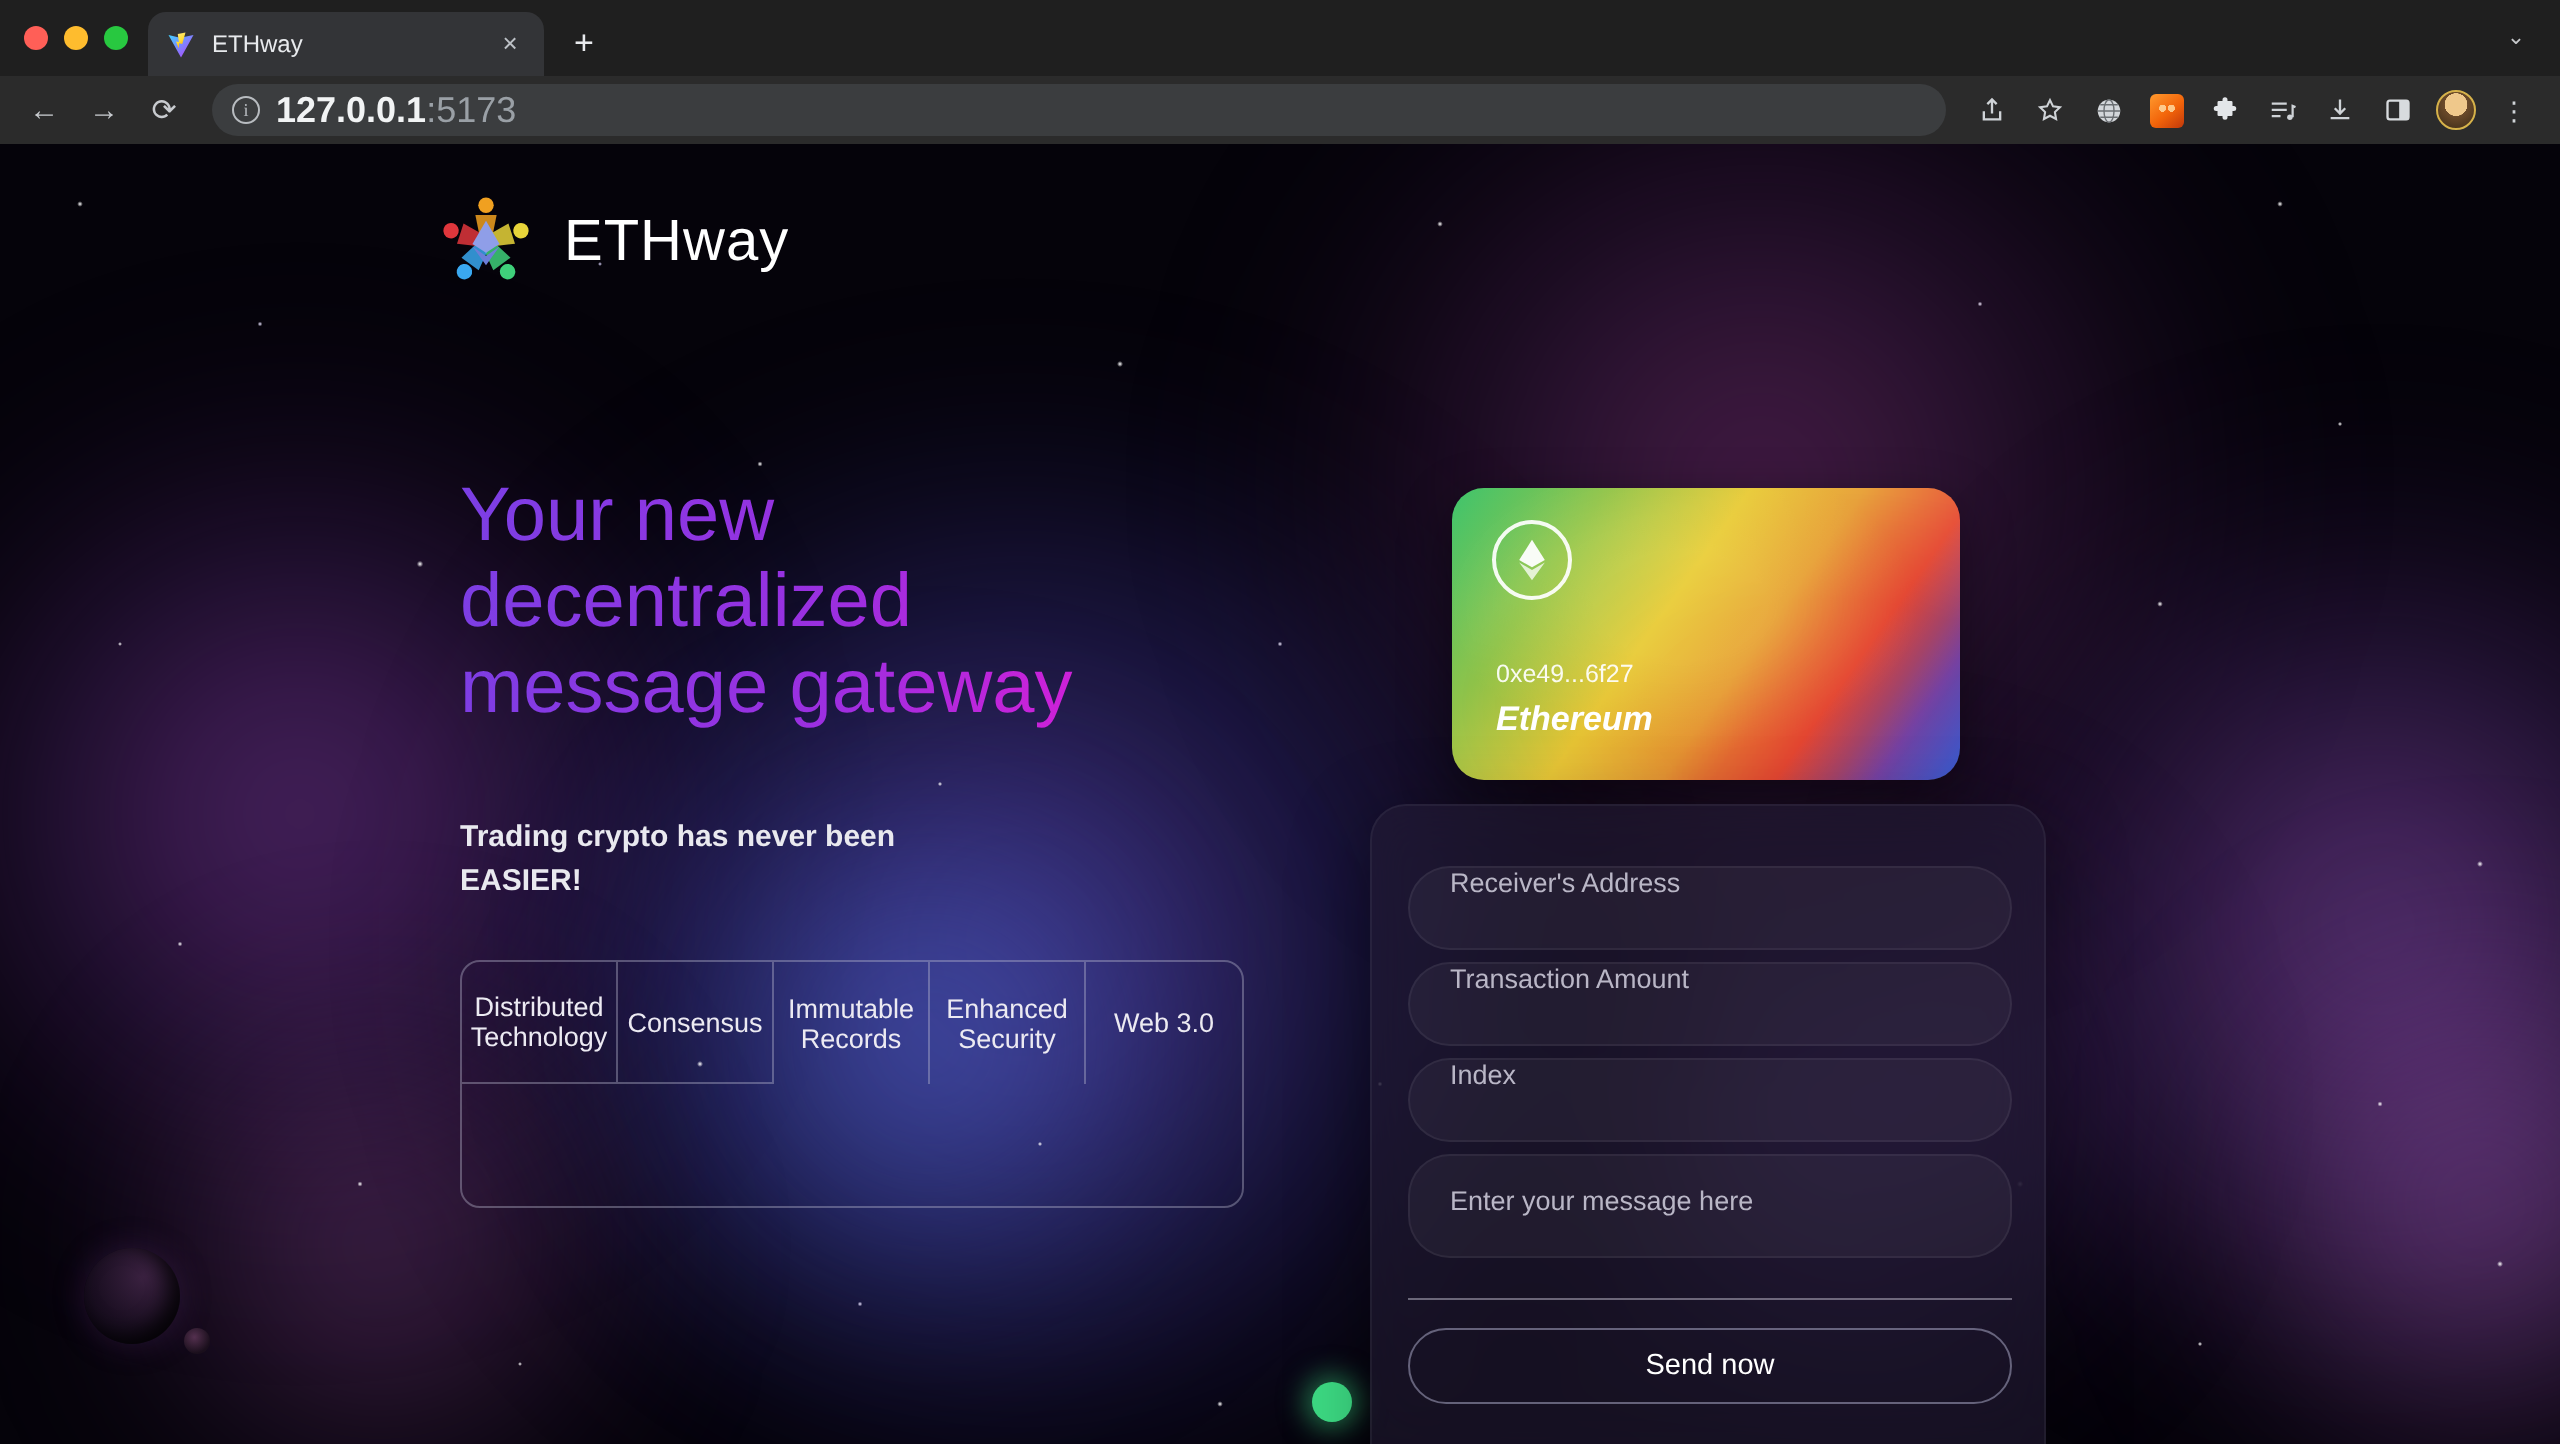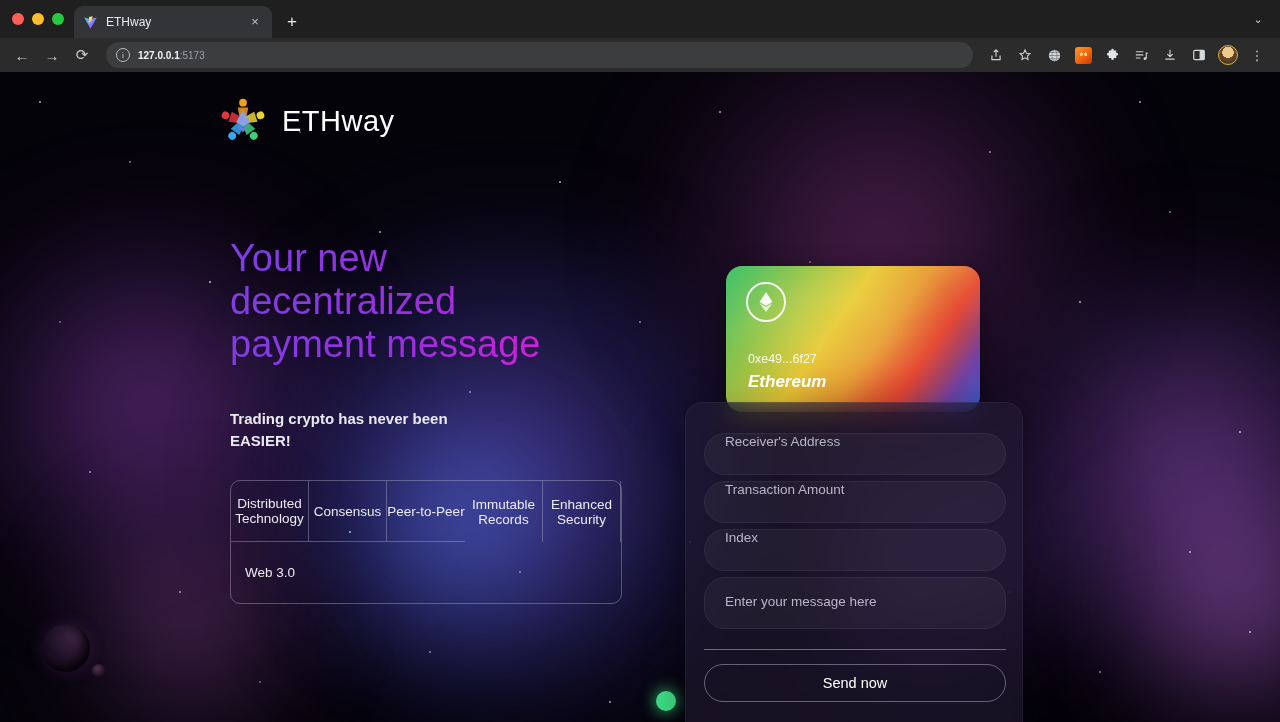--- a/index.html
+++ b/index.html
@@ -29,21 +29,21 @@
     border-radius:50%; color:#c6c8cb; font-size:11px; text-align:center; line-height:28px; }
 
   .toolbar { height:34px; background:#2b2b2b; display:flex; align-items:center;
     padding:0 8px; gap:2px; }
   .navbtn { width:28px; height:28px; border-radius:50%; color:#c8cbcf;
     display:flex; align-items:center; justify-content:center; font-size:15px; }
   .omnibox { flex:1; height:26px; background:#3b3d3f; border-radius:13px; margin:0 8px;
     display:flex; align-items:center; padding:0 10px; gap:8px; }
   .omni-icon { width:14px; height:14px; border:1.2px solid #b8bcc0; border-radius:50%;
     font-size:9px; color:#b8bcc0; text-align:center; line-height:12px; font-family:"Liberation Serif",serif; flex:none;}
-  .omni-url { font-size:10px; color:#9aa0a6; white-space:nowrap; }
+  .omni-url { font-size:18px; color:#9aa0a6; white-space:nowrap; }
   .omni-url b { color:#f1f3f4; font-weight:bold; }
   .tb-icons { display:flex; align-items:center; gap:3px; padding-right:2px; }
   .tb-ic { width:26px; height:26px; display:flex; align-items:center; justify-content:center;
     color:#cfd3d7; font-size:13px; border-radius:50%; }
   .ext-fox { width:17px; height:17px; border-radius:3px;
     background:linear-gradient(140deg,#ff9a2e 0%,#f2640a 55%,#c1380b 100%); position:relative; }
   .ext-fox:after{ content:""; position:absolute; left:3px; top:4px; width:11px; height:9px;
     background:radial-gradient(circle at 30% 35%, #ffd9a0 0 18%, transparent 19%),
                radial-gradient(circle at 70% 35%, #ffd9a0 0 18%, transparent 19%);
     opacity:.85;}
@@ -77,21 +77,21 @@
   .cell.b-r { border-right:1px solid rgba(190,190,210,.38); }
   .cell.b-b { border-bottom:1px solid rgba(190,190,210,.38); }
 
   .greendot { position:absolute; left:656px; top:619px; width:20px; height:20px;
     border-radius:50%; background:#3ddc84; box-shadow:0 0 14px 3px rgba(61,220,132,.55); }
 
   
   .eth-card { position:absolute; left:726px; top:172px; width:254px; height:146px;
     border-radius:16px; overflow:hidden;
     background:linear-gradient(125deg,#3ec46d 0%,#8fc34a 22%,#e8c93a 42%,#e8a33c 58%,#e8553c 74%,#8a4fb0 88%,#3f6fd8 100%);
-    box-shadow:0 8px 26px rgba(0,0,0,.45);margin-top:22px; }
+    box-shadow:0 8px 26px rgba(0,0,0,.45); }
   .eth-card:after { content:""; position:absolute; inset:0;
     background:radial-gradient(ellipse at 45% 40%, rgba(255,255,255,.20) 0 22%, transparent 60%),
                radial-gradient(ellipse at 75% 75%, rgba(0,0,0,.18) 0 35%, transparent 70%);
     mix-blend-mode:overlay; }
   .eth-badge { position:absolute; left:20px; top:16px; width:40px; height:40px;
     border:2px solid rgba(255,255,255,.92); border-radius:50%;
     display:flex; align-items:center; justify-content:center; z-index:2; }
   .eth-addr { position:absolute; left:22px; bottom:46px; font-size:12.5px;
     color:rgba(255,255,255,.92); z-index:2; }
   .eth-name { position:absolute; left:22px; bottom:20px; font-size:17px; font-weight:bold;
@@ -309,32 +309,31 @@
           </g>
         </svg>
       </span>
       <span class="logo-text">ETHway</span>
     </div>
 
     <div class="hero">
       <h1 class="headline">
         <span>Your new</span><br>
         <span>decentralized</span><br>
-        <span>payment message</span>
+        <span>message gateway</span>
       </h1>
       <p class="subtitle">
         <span>Trading crypto has never been</span><br>
         <span>EASIER!</span>
       </p>
     </div>
 
     <div class="grid">
       <div class="cell b-r b-b">Distributed Technology</div>
       <div class="cell b-r b-b">Consensus</div>
-      <div class="cell b-b">Peer-to-Peer</div>
       <div class="cell b-r">Immutable Records</div>
       <div class="cell b-r">Enhanced Security</div>
       <div class="cell">Web 3.0</div>
     </div>
 
     <div class="greendot"></div>
 
     <div class="eth-card">
       <span class="eth-badge">
         <svg width="18" height="22" viewBox="0 0 16 24">

